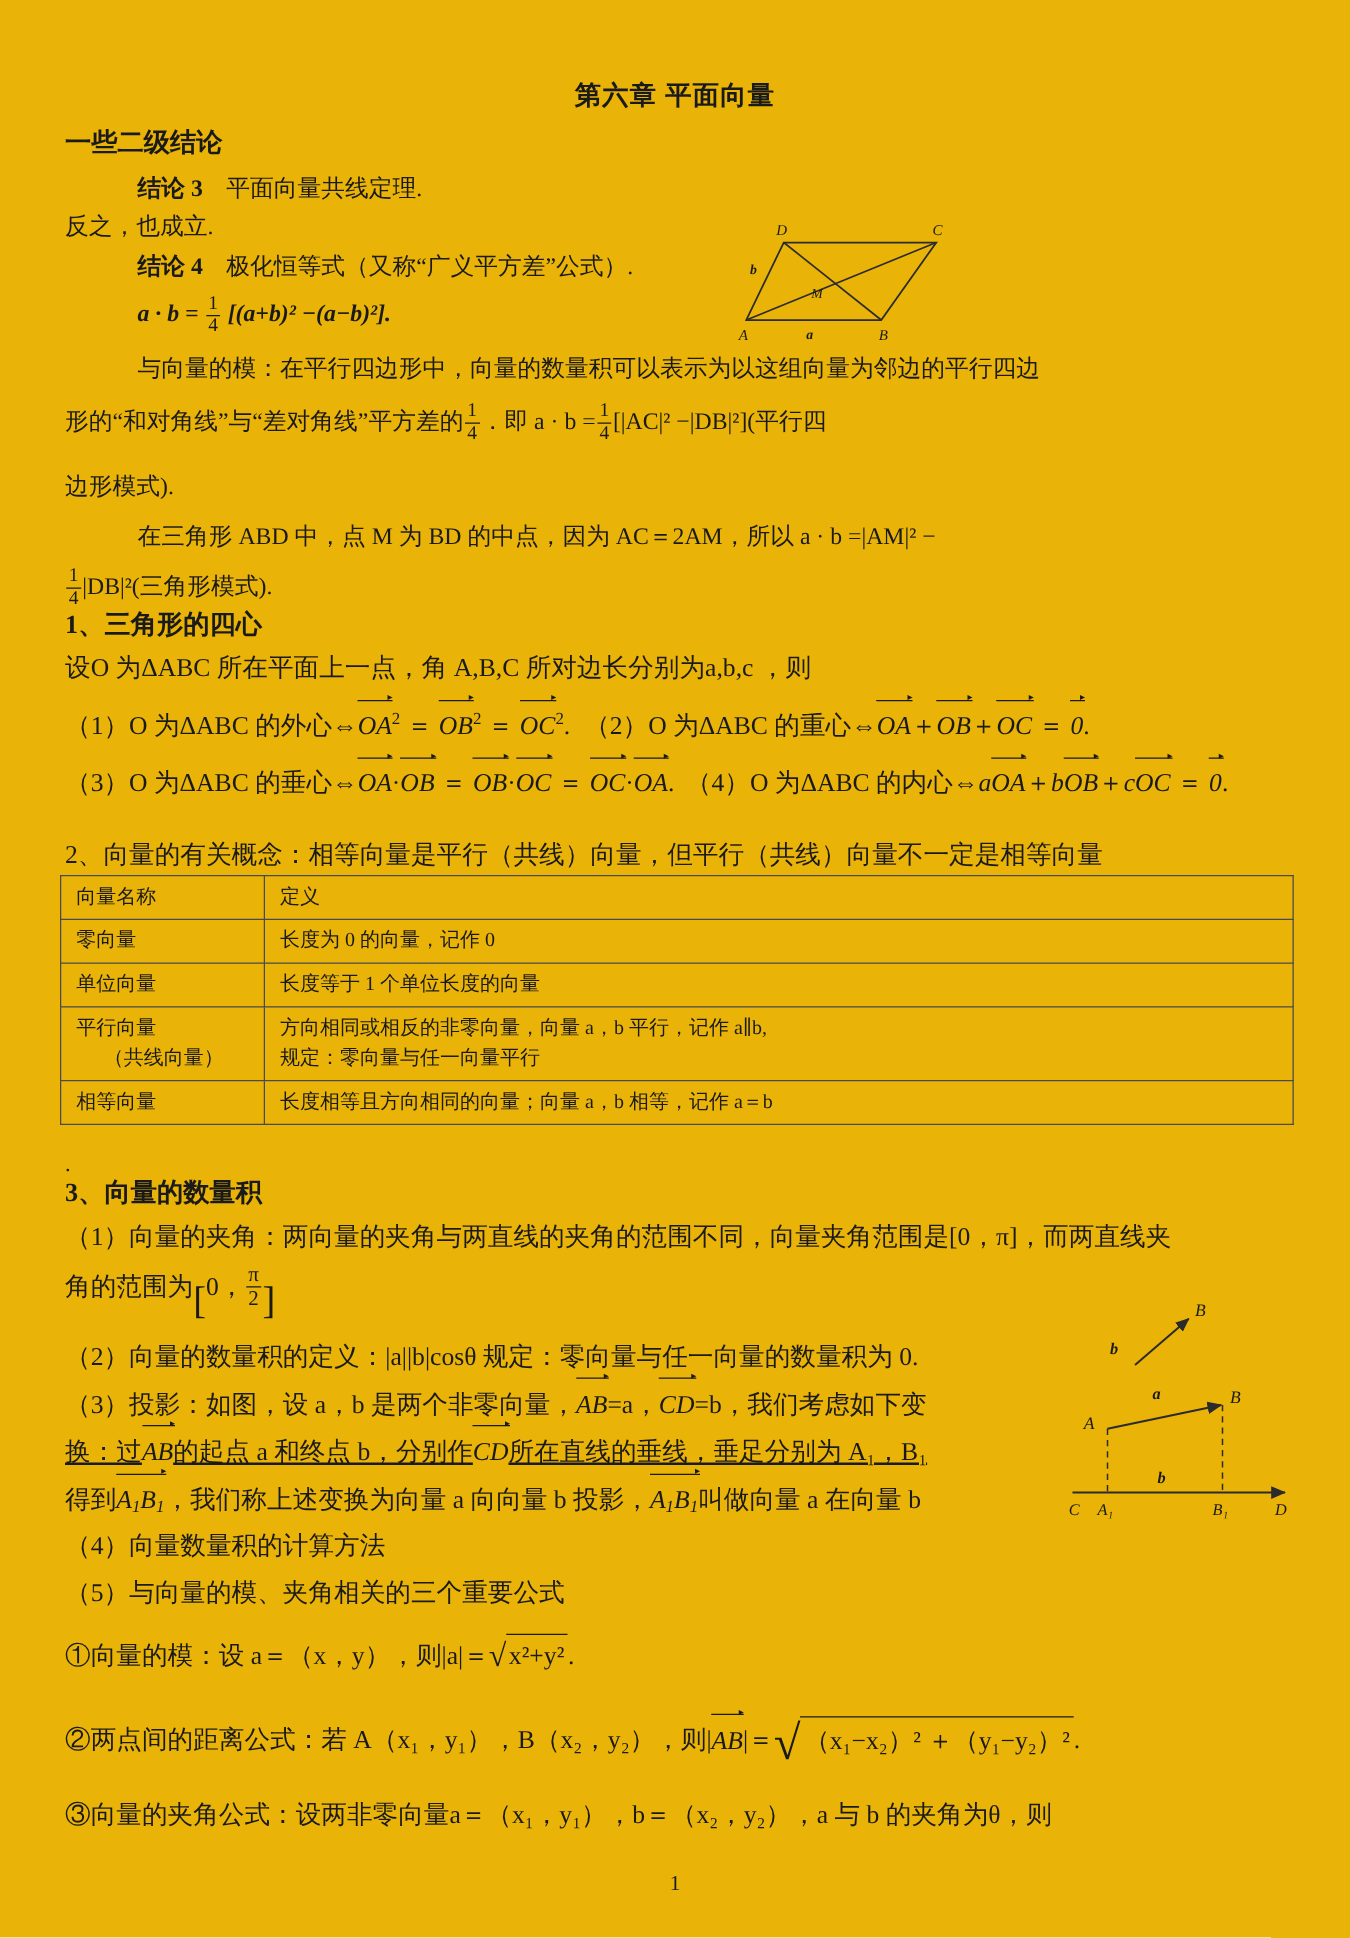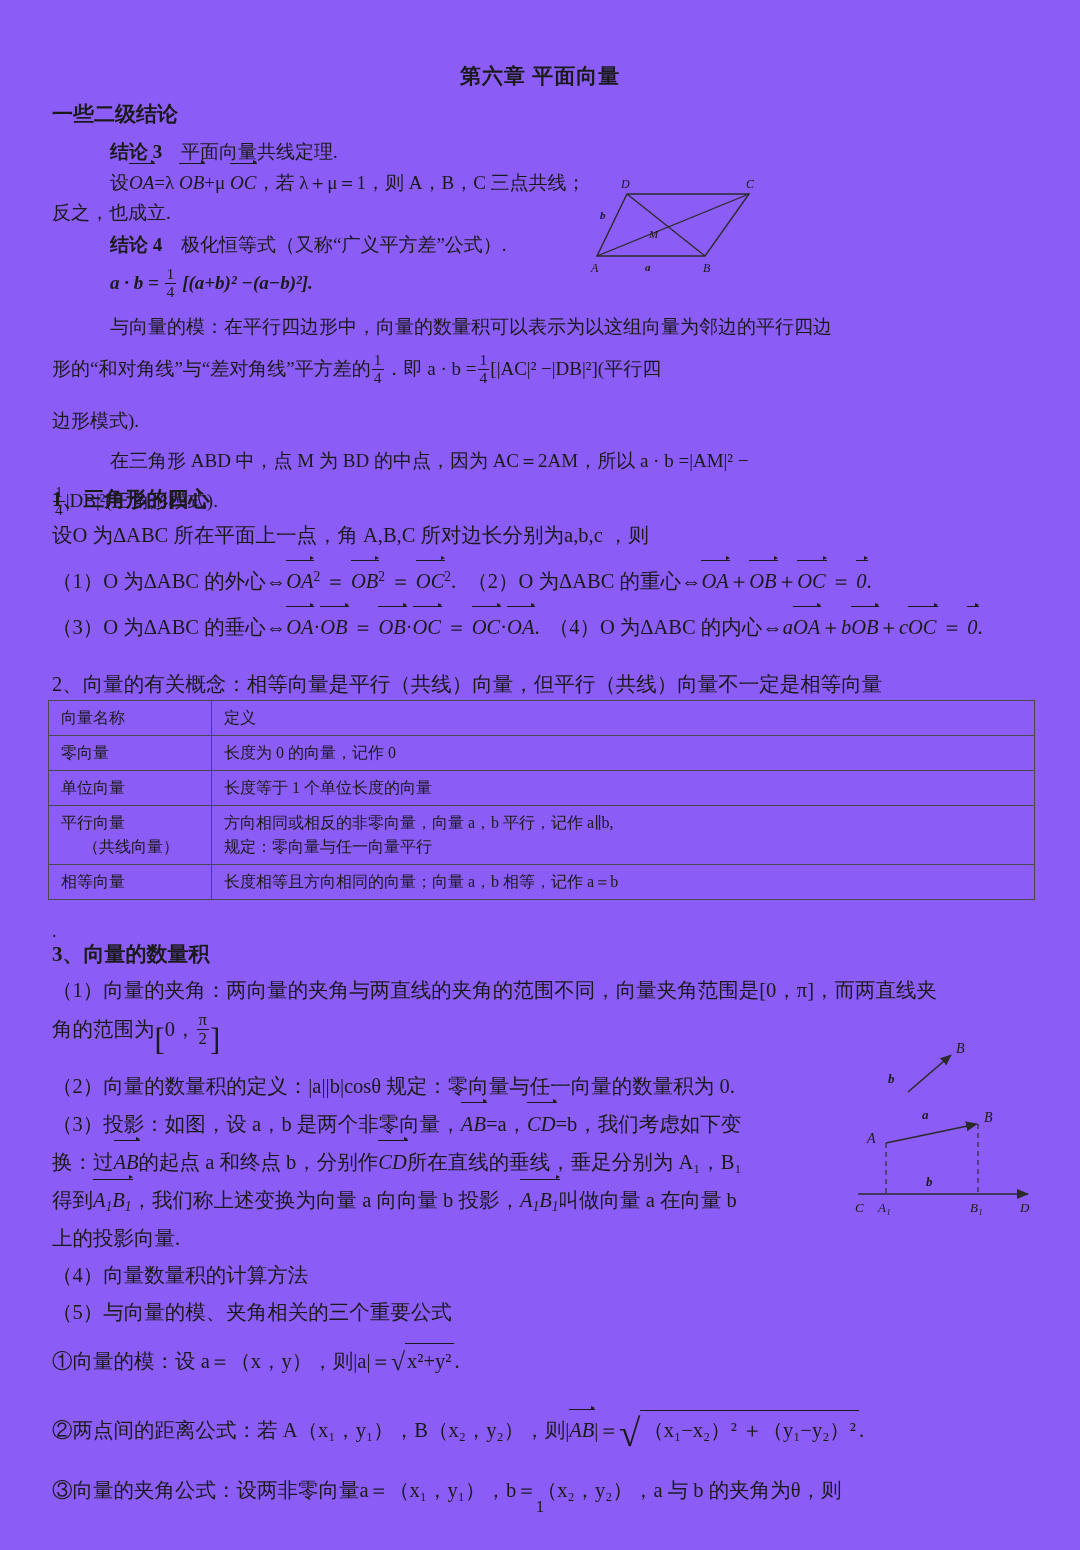--- a/index.html
+++ b/index.html
@@ -4,21 +4,21 @@
 <style>
   html, body {
     margin: 0;
     padding: 0;
     background: #ffffff;
   }
   .page {
     position: relative;
     width: 1080px;
     height: 1550px;
-    background: #8b5cf6;
+    background: #eab308;
     font-family: "Liberation Serif", "DejaVu Serif", serif;
     color: #1a1a1a;
     overflow: hidden;
   }
   
   .doc-title {
     position: absolute;
     top: 62px;
     left: 0;
     width: 1080px;
@@ -152,23 +152,20 @@
   <div class="doc-title">第六章  平面向量</div>
 
   <div id="conclusions-block">
     <div class="h-section">一些二级结论</div>
 
     <div class="c-line lead" style="margin-top:9px;">
       <span class="cl-label">结论 3</span>
       <span style="margin-left:14px;">平面向量共线定理.</span>
     </div>
 
-    <div class="c-line lead">
-      <span>设</span><span class="vec">OA</span><span>=λ</span>&nbsp;<span class="vec">OB</span><span>+μ</span>&nbsp;<span class="vec">OC</span><span>，若 λ＋μ＝1，则 A，B，C 三点共线；</span>
-    </div>
 
     <div class="c-line">反之，也成立.</div>
 
     <div class="c-line lead" style="margin-top:2px;">
       <span class="cl-label">结论 4</span>
       <span style="margin-left:14px;">极化恒等式（又称“广义平方差”公式）.</span>
     </div>
 
     <div class="c-line lead" style="margin-top:6px;">
       <span class="bi">a · b =</span>
@@ -268,29 +265,28 @@
     <div class="para" style="margin-top:4px;">
       <span>角的范围为</span><span class="brk" style="font-size:1.5em; line-height:1;">[</span><span>0，</span><span class="frac"><span class="num">π</span><span class="den">2</span></span><span class="brk" style="font-size:1.5em; line-height:1;">]</span>
     </div>
 
     <div class="para" style="margin-top:14px;">（2）向量的数量积的定义：|a||b|cosθ 规定：零向量与任一向量的数量积为 0.</div>
 
     <div class="para" style="margin-top:4px; width:805px;">
       <span>（3）投影：如图，设 a，b 是两个非零向量，</span><span class="vec">AB</span><span>=a，</span><span class="vec">CD</span><span>=b，我们考虑如下变</span>
     </div>
 
-    <div class="para" style="margin-top:4px; width:805px;">
+    <div class="para" style="margin-top:4px; width:805px;text-decoration:underline;">
       <span>换：过</span><span class="vec">AB</span><span>的起点 a 和终点 b，分别作</span><span class="vec">CD</span><span>所在直线的垂线，垂足分别为 A₁，B₁</span>
     </div>
 
     <div class="para" style="margin-top:4px; width:820px;">
       <span>得到</span><span class="vec">A<span class="sub">1</span>B<span class="sub">1</span></span><span>，我们称上述变换为向量 a 向向量 b 投影，</span><span class="vec">A<span class="sub">1</span>B<span class="sub">1</span></span><span>叫做向量 a 在向量 b</span>
     </div>
 
-    <div class="para" style="margin-top:4px;">上的投影向量.</div>
 
     <div class="para" style="margin-top:4px;">（4）向量数量积的计算方法</div>
     <div class="para" style="margin-top:4px;">（5）与向量的模、夹角相关的三个重要公式</div>
 
     <div class="para" style="margin-top:12px;">
       <span>①向量的模：设 a＝（x，y），则|a|＝</span><span class="rad"><span class="sign">√</span><span class="body">x²+y²</span></span><span>.</span>
     </div>
 
     <div class="para" style="margin-top:18px;">
       <span>②两点间的距离公式：若 A（x₁，y₁），B（x₂，y₂），则|</span><span class="vec">AB</span><span>|＝</span><span class="rad"><span class="sign" style="font-size:1.9em; vertical-align:-0.22em;">√</span><span class="body" style="padding:3px 3px 0 3px;">（x₁−x₂）² ＋（y₁−y₂）²</span></span><span>.</span>

